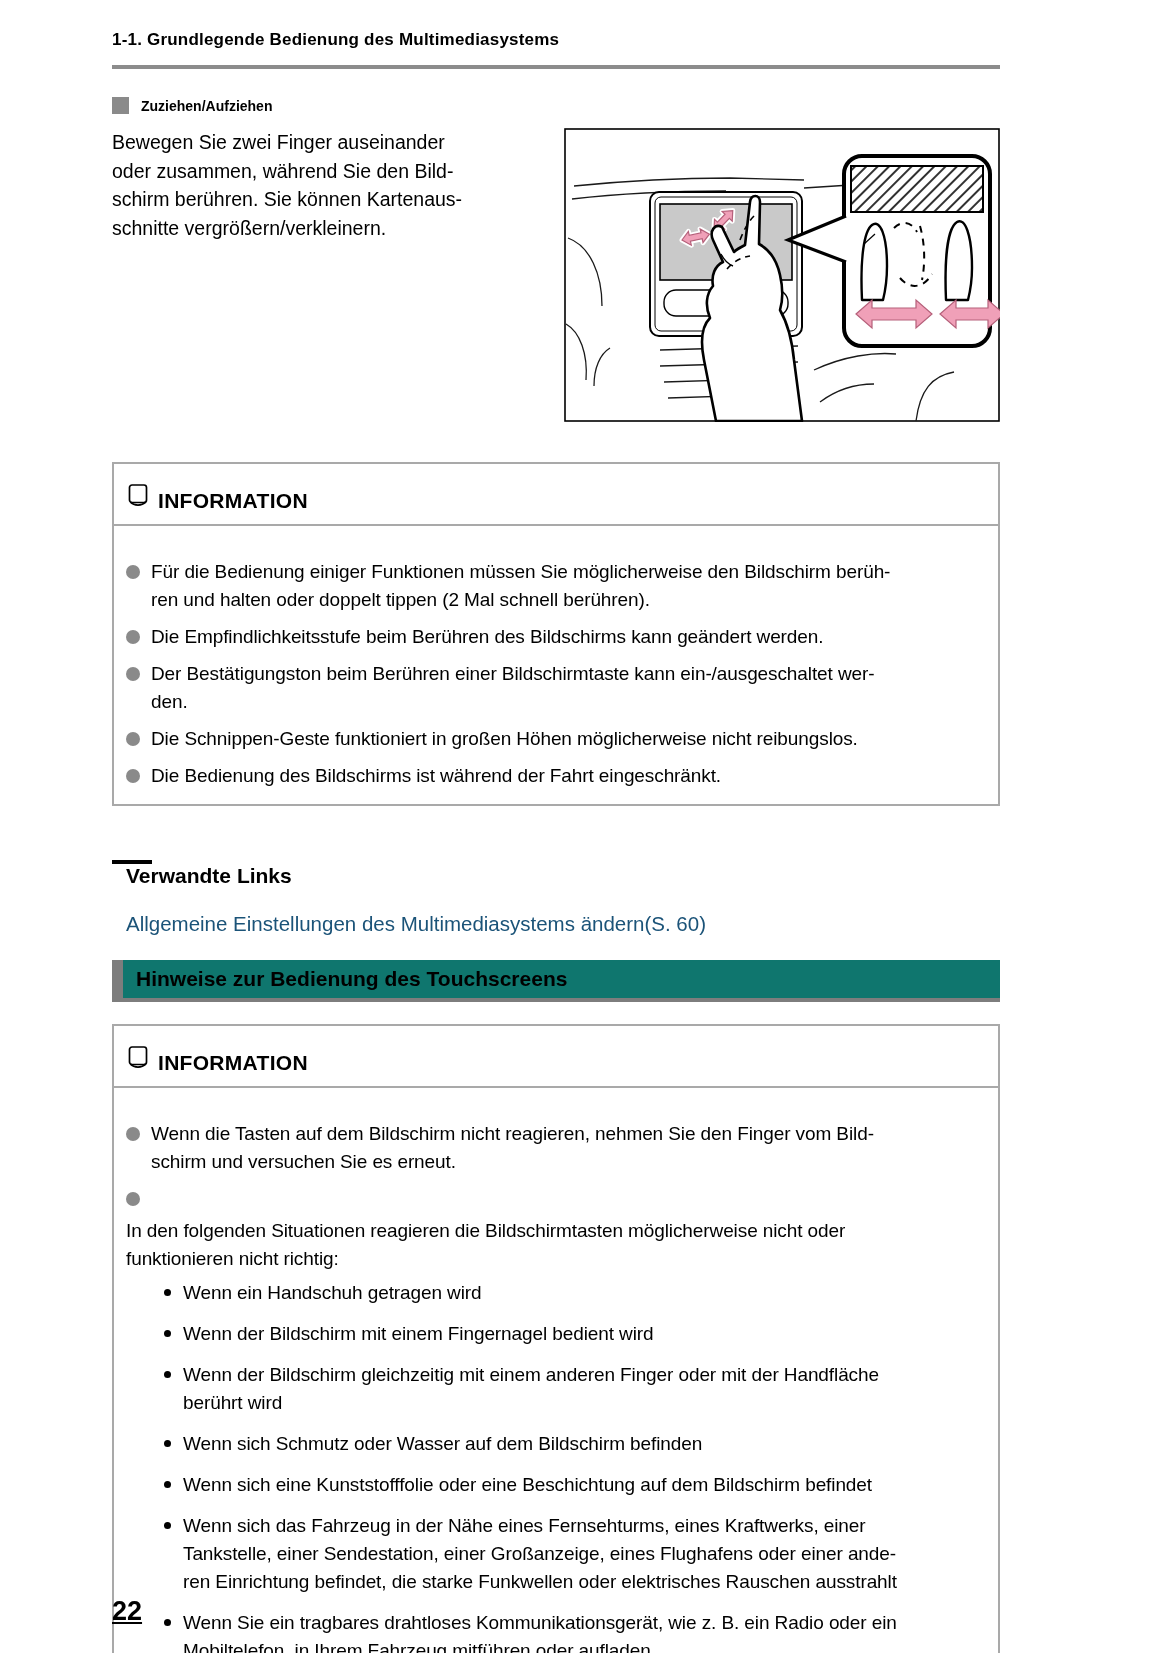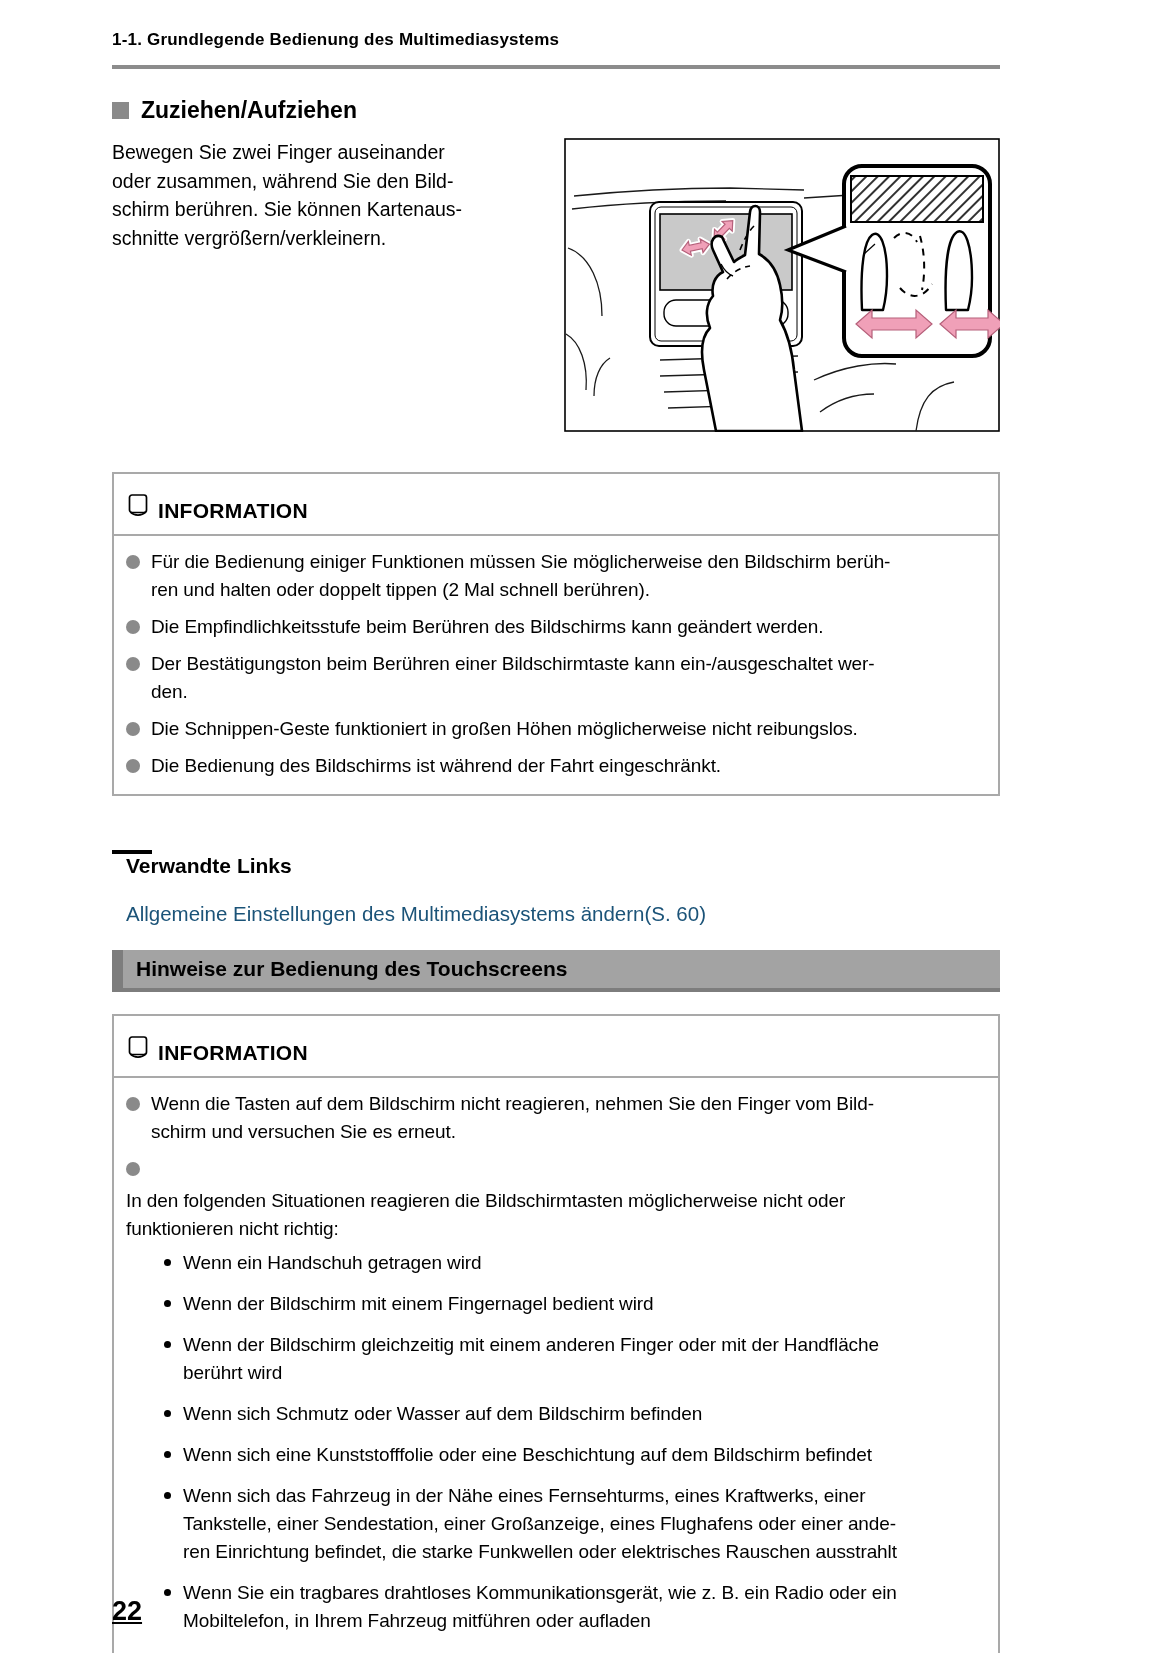--- a/index.html
+++ b/index.html
@@ -12,54 +12,54 @@
     overflow:hidden;
   }
   .page { position:relative; width:923px; height:1653px; padding:30px 0 0 112px; }
   .content { width:888px; }
 
   .running-head { font-size:17px; font-weight:bold; letter-spacing:.2px; }
   .head-rule { margin-top:15px; height:4px; background:#8c8c8c; }
 
   .sec-title { display:flex; align-items:center; gap:12px; margin-top:28px; }
   .sq-bullet { width:17px; height:17px; background:#8a8a8a; flex:0 0 auto; }
-  .sec-title span.t { font-size:23px; font-weight:bold; }
+  .sec-title span.t { font-size:14px; font-weight:bold; }
 
   .row { display:flex; margin-top:14px; }
   .bodytext { width:452px; font-size:19.5px; line-height:28.5px; white-space:pre-line; }
   figure { width:436px; height:294px; margin-left:auto; }
 
   .pre { white-space:pre-line; }
 
   .infobox { border:2px solid #a9a9a9; margin-top:40px; }
   .info-head { display:flex; align-items:center; gap:10px; padding:13px 14px 11px 14px;
                border-bottom:2px solid #a9a9a9; }
   .info-head .ttl { font-size:21px; font-weight:bold; letter-spacing:.3px;margin-top:12px; }
   .book-ic { width:20px; height:25px; flex:0 0 auto; }
 
-  .info-list { list-style:none; padding:12px 10px 14px 12px; }
+  .info-list { list-style:none; padding:32px 10px 14px 12px; }
   .info-list > li { display:flex; gap:11px; margin-bottom:9px; }
   .info-list > li:last-child { margin-bottom:0; }
   .dot { width:14px; height:14px; border-radius:50%; background:#8a8a8a; flex:0 0 auto; margin-top:7px; }
   .itxt { font-size:19px; line-height:28px; letter-spacing:-0.1px; }
 
   .sub-list { list-style:none; padding:6px 0 0 38px; }
   .sub-list li { display:flex; gap:12px; margin-bottom:13px; }
   .sub-list li:last-child { margin-bottom:4px; }
   .sdot { width:7px; height:7px; border-radius:50%; background:#000; flex:0 0 auto; margin-top:10px; }
 
   .related { margin-top:54px; }
   .rel-head { display:flex; align-items:flex-start;flex-direction:column; }
   .rel-dash { width:40px; height:4px; background:#000; }
   .rel-title { font-size:21px; font-weight:bold; padding:0 14px; }
   .rel-line { flex:1; height:4px; background:#000; }
   .rel-link { display:inline-block; margin:24px 0 0 14px; font-size:20.5px; color:#1b5378;
               text-decoration:none; cursor:pointer; }
 
-  .secbar { margin-top:24px; height:42px; background:#a3a3a3;
+  .secbar { margin-top:24px; height:42px; background:#0f766e;
             border-left:11px solid #7d7d7d; border-bottom:4px solid #7d7d7d;
             display:flex; align-items:center; padding-left:13px;
             font-size:21px; font-weight:bold; }
 
   .infobox.second { margin-top:22px; }
 
   .page-num { position:absolute; left:112px; bottom:26px; font-size:27px; font-weight:bold;text-decoration:underline; }
 </style>
 </head>
 <body>

